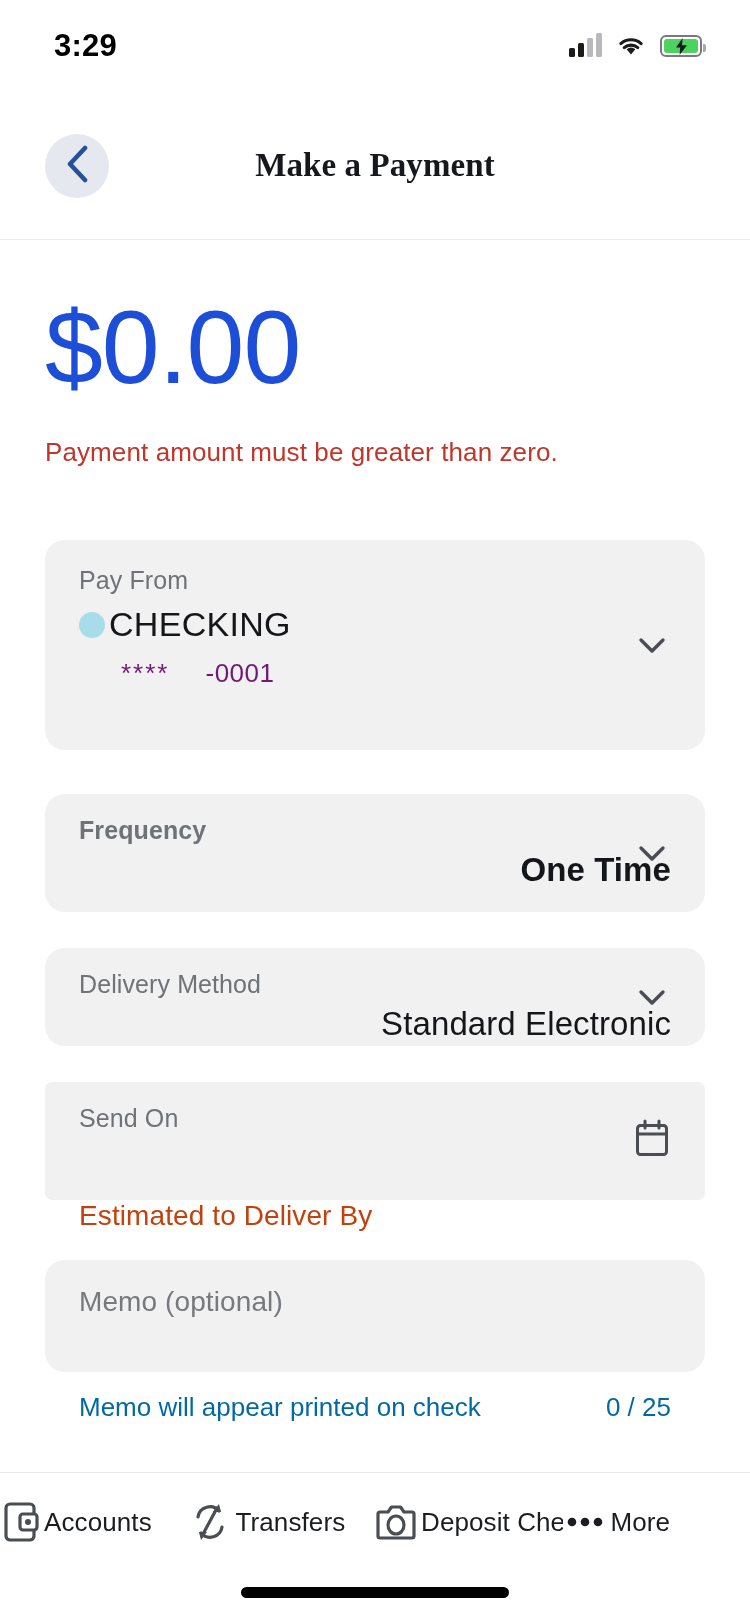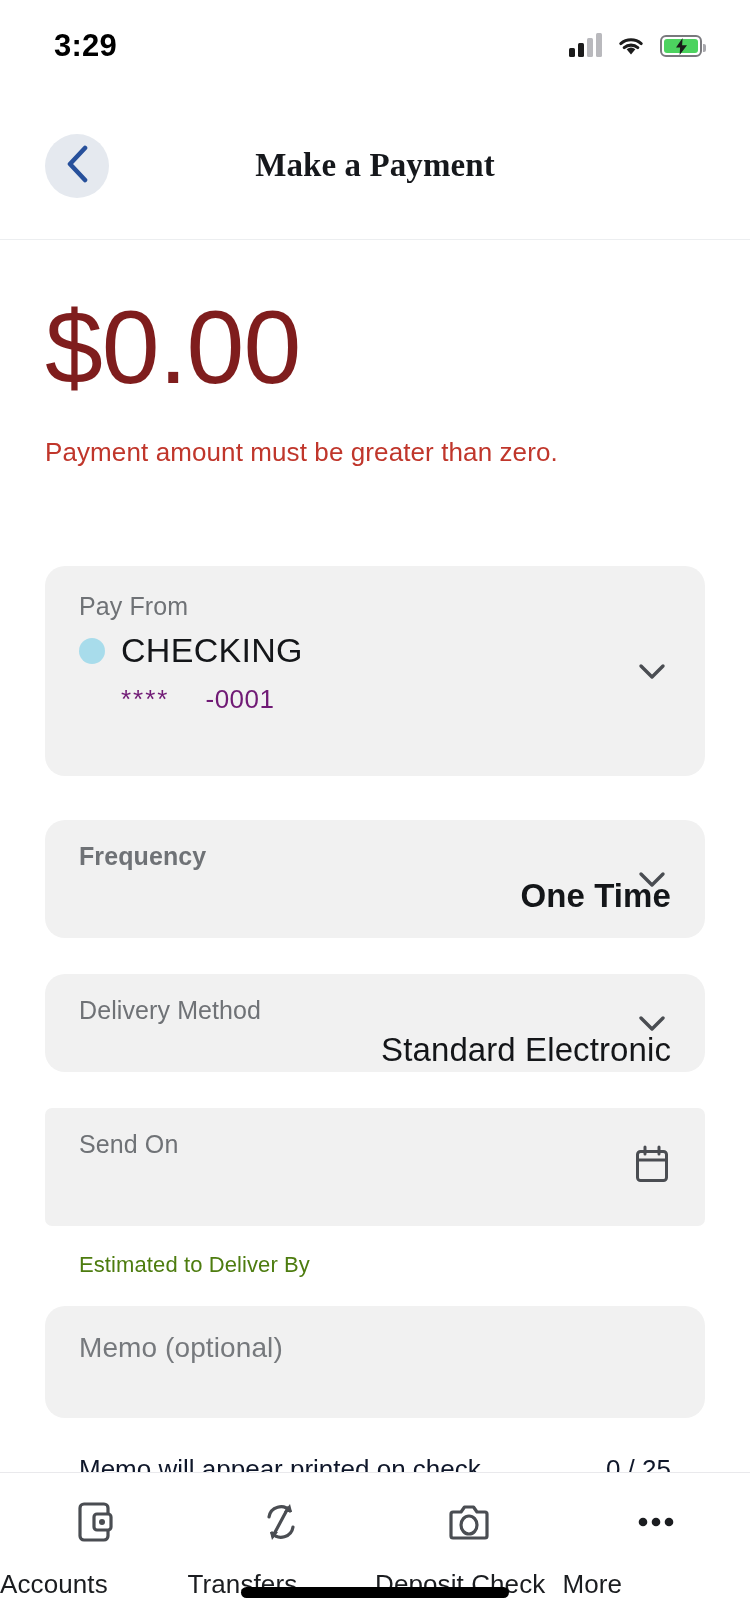--- a/index.html
+++ b/index.html
@@ -73,98 +73,98 @@
   
   .content {
     flex: 1 1 auto;
     overflow: hidden;
     padding: 0 45px;
     position: relative;
   }
 
   .amount {
     font-size: 104px;
-    color: #7f1d1d;
+    color: #1d4ed8;
     font-weight: normal;
     letter-spacing: -1px;
     line-height: 1;
     padding-top: 55px;
   }
   .amount-error {
     margin-top: 38px;
     font-size: 26px;
     color: #c0362b;
     letter-spacing: 0.1px;
   }
 
   
   .card {
     background: #f1f1f1;
     border-radius: 20px;
     position: relative;
     padding: 26px 34px;
     cursor: pointer;
   }
-  .card.payfrom { height: 210px; margin-top: 98px; }
+  .card.payfrom { height: 210px; margin-top: 72px; }
   .card.freq    { height: 118px; margin-top: 44px; padding-top: 22px; font-weight: bold; }
   .card.delivery{ height: 98px; margin-top: 36px; padding-top: 22px; }
   .card.sendon  { height: 118px; margin-top: 36px; padding-top: 22px; border-radius: 7px; }
   .card.memo    { height: 112px; margin-top: 28px; padding-top: 26px; }
 
   .field-label {
     font-size: 25px; color: #6f7276; letter-spacing: 0.1px;
   }
   .field-value {
     font-size: 31px; color: #141619; margin-top: 6px; letter-spacing: 0.1px;
   }
   .field-value.big { font-size: 33px; text-align: right; }
 
-  .acct-row { display: flex; align-items: center; gap: 16px; margin-top: 10px; }
+  .acct-row { display: flex; align-items: center; gap: 4px; margin-top: 10px; }
   .acct-dot { width: 26px; height: 26px; border-radius: 50%; background: #a8dceb; flex: 0 0 26px; }
   .acct-name { font-size: 34px; color: #141619; letter-spacing: 0.3px; }
   .acct-mask {
     margin-top: 14px; margin-left: 42px;
     font-size: 26px; color: #701a75; letter-spacing: 0.5px;
   }
   .acct-mask .stars { letter-spacing: 2px; }
   .acct-mask .gap { display: inline-block; width: 36px; }
 
   .chevron {
     position: absolute; right: 36px; top: 50%; transform: translateY(-50%);
     width: 34px; height: 34px;
   }
   .chevron svg { display: block; }
   .cal-icon {
     position: absolute; right: 34px; top: 50%; transform: translateY(-50%);
   }
 
   .helper-under {
-    font-size: 22px; color: #4d7c0f;
-    margin-top: 26px; margin-left: 34px; letter-spacing: 0.1px;
+    font-size: 28px; color: #c2410c;
+    margin-left: 34px; letter-spacing: 0.1px;
   }
   .memo-placeholder { font-size: 28px; color: #76797d; letter-spacing: 0.1px; }
   .memo-foot {
     display: flex; justify-content: space-between; align-items: flex-end;
-    margin-top: 36px; padding: 0 34px;
-    font-size: 26px; color: #0f172a;
+    margin-top: 20px; padding: 0 34px;
+    font-size: 26px; color: #0369a1;
   }
 
   
   .tabbar {
     flex: 0 0 152px;
     border-top: 1px solid #e9e9ec;
     display: flex; align-items: flex-start;
     position: relative;
     background: #fff;
     padding-top: 26px;
   }
   .tab {
     flex: 1 1 20%;
-    display: flex; flex-direction: column; 
-    gap: 24px; cursor: pointer; position: relative;
+    display: flex; flex-direction: row; align-items: center;
+    gap: 4px; cursor: pointer; position: relative;
     min-width: 0;
   }
   .tab .tab-label {
     font-size: 26px; color: #1b1d20; white-space: nowrap;
     letter-spacing: 0.1px; overflow: hidden; max-width: 100%;
   }
   .tab.active .tab-label { color: #1b1d20; }
   .tab-indicator {
     position: absolute; top: -4px; left: 50%; transform: translateX(-50%);
     width: 96px; height: 7px; background: #27509b; border-radius: 1px;

